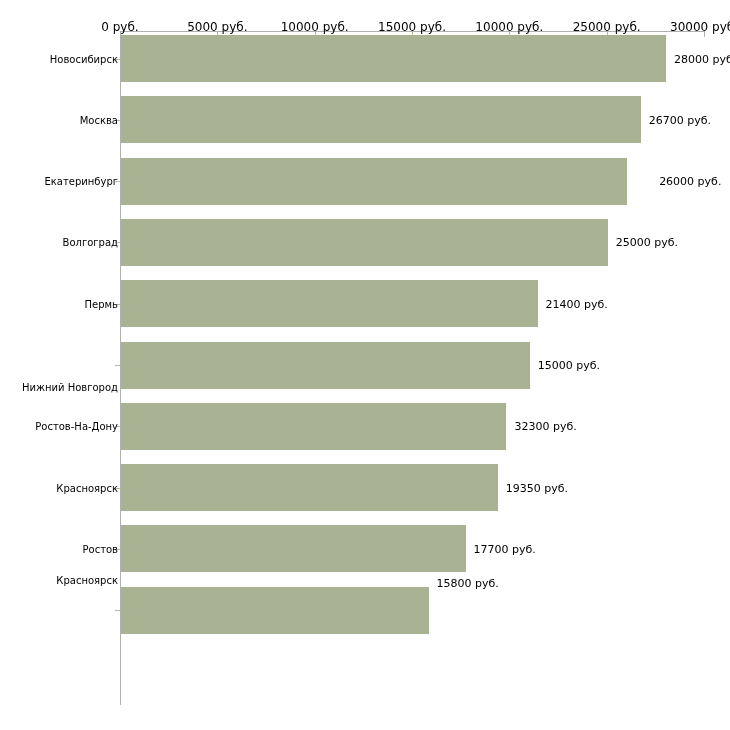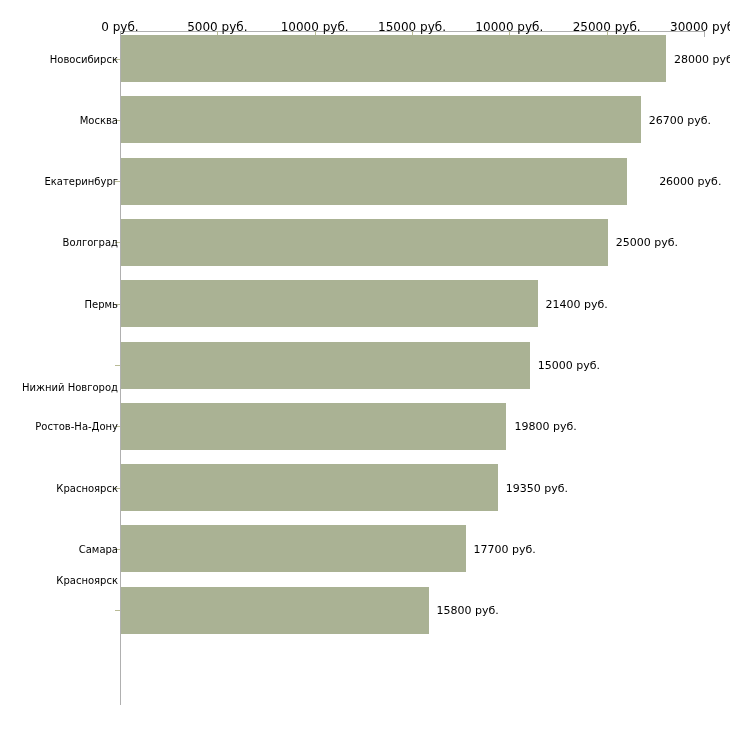--- a/index.html
+++ b/index.html
@@ -126,26 +126,26 @@
     <div class="y-tick" style="top: 304px;"></div>
     <div class="y-tick-label" style="top: 303.7px; color: rgb(0, 0, 0);">Пермь</div>
     <div class="bar-value-label" style="left: 545.587px; top: 303.7px; color: rgb(0, 0, 0);">21400 руб.</div>
     <div class="bar" title="Нижний Новгород" style="top: 341.5px; width: 408.8px; height: 47px; background: rgb(170, 178, 148);"></div>
     <div class="y-tick" style="top: 365px;"></div>
     <div class="y-tick-label" style="top: 365px; color: rgb(0, 0, 0); margin-top: 22px;">Нижний Новгород</div>
     <div class="bar-value-label" style="left: 537.8px; top: 365px; color: rgb(0, 0, 0);">15000 руб.</div>
     <div class="bar" title="Ростов-На-Дону" style="top: 402.8px; width: 385.44px; height: 47px; background: rgb(170, 178, 148);"></div>
     <div class="y-tick" style="top: 426px;"></div>
     <div class="y-tick-label" style="top: 426.3px; color: rgb(0, 0, 0); text-align: right;">Ростов-На-Дону</div>
-    <div class="bar-value-label" style="left: 514.44px; top: 426.3px; color: rgb(0, 0, 0);">19800 руб.</div>
+    <div class="bar-value-label" style="left: 514.44px; top: 426.3px; color: rgb(0, 0, 0);">32300 руб.</div>
     <div class="bar" title="Челябинск" style="top: 464.1px; width: 376.68px; height: 47px; background: rgb(170, 178, 148);"></div>
     <div class="y-tick" style="top: 488px;"></div>
     <div class="y-tick-label" style="top: 487.6px; color: rgb(0, 0, 0);">Красноярск</div>
     <div class="bar-value-label" style="left: 505.68px; top: 487.6px; color: rgb(0, 0, 0);">19350 руб.</div>
     <div class="bar" title="Самара" style="top: 525.4px; width: 344.56px; height: 47px; background: rgb(170, 178, 148);"></div>
     <div class="y-tick" style="top: 549px;"></div>
-    <div class="y-tick-label" style="top: 548.9px; color: rgb(0, 0, 0);">Самара</div>
+    <div class="y-tick-label" style="top: 548.9px; color: rgb(0, 0, 0);">Ростов</div>
     <div class="bar-value-label" style="left: 473.56px; top: 548.9px; color: rgb(0, 0, 0);">17700 руб.</div>
     <div class="bar" title="Красноярск" style="top: 586.7px; width: 307.573px; height: 47px; background: rgb(170, 178, 148);"></div>
     <div class="y-tick" style="top: 610px;"></div>
     <div class="y-tick-label" style="top: 580px; color: rgb(0, 0, 0);">Красноярск</div>
-    <div class="bar-value-label" style="left: 436.573px; top: 610px; color: rgb(0, 0, 0);">15800 руб.</div>
+    <div class="bar-value-label" style="left: 436.573px; top: 583px; color: rgb(0, 0, 0);">15800 руб.</div>
   </div>
 
 </body></html>

